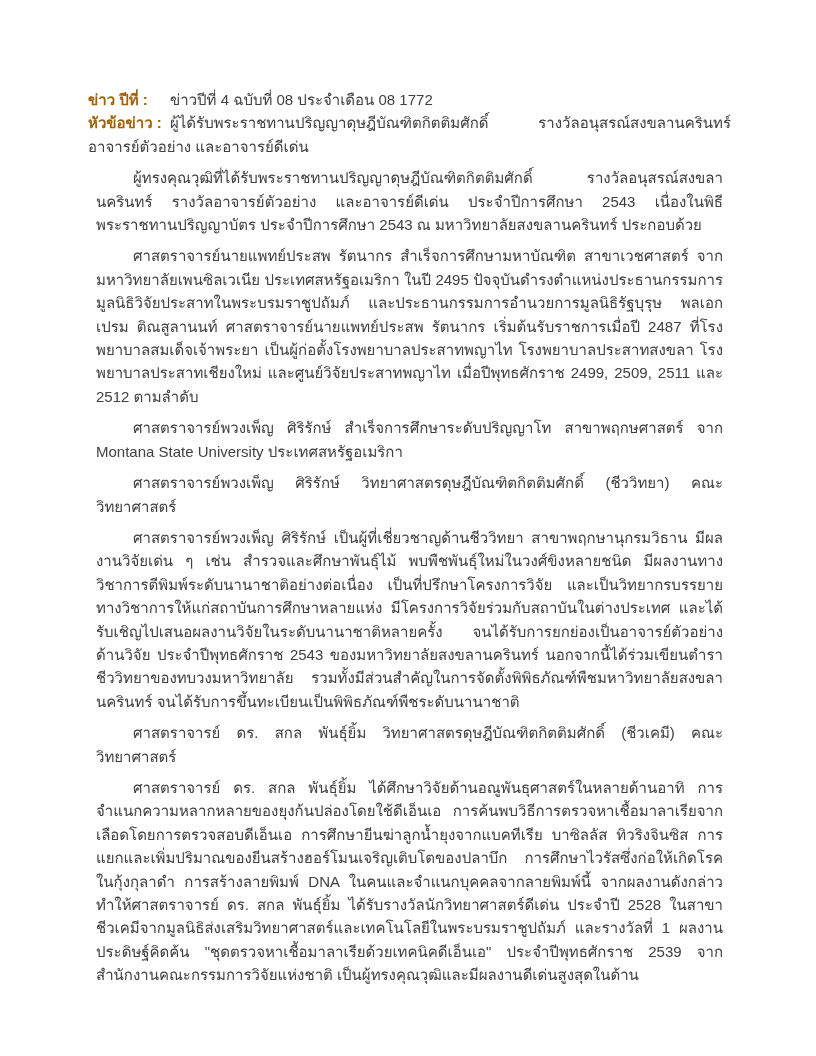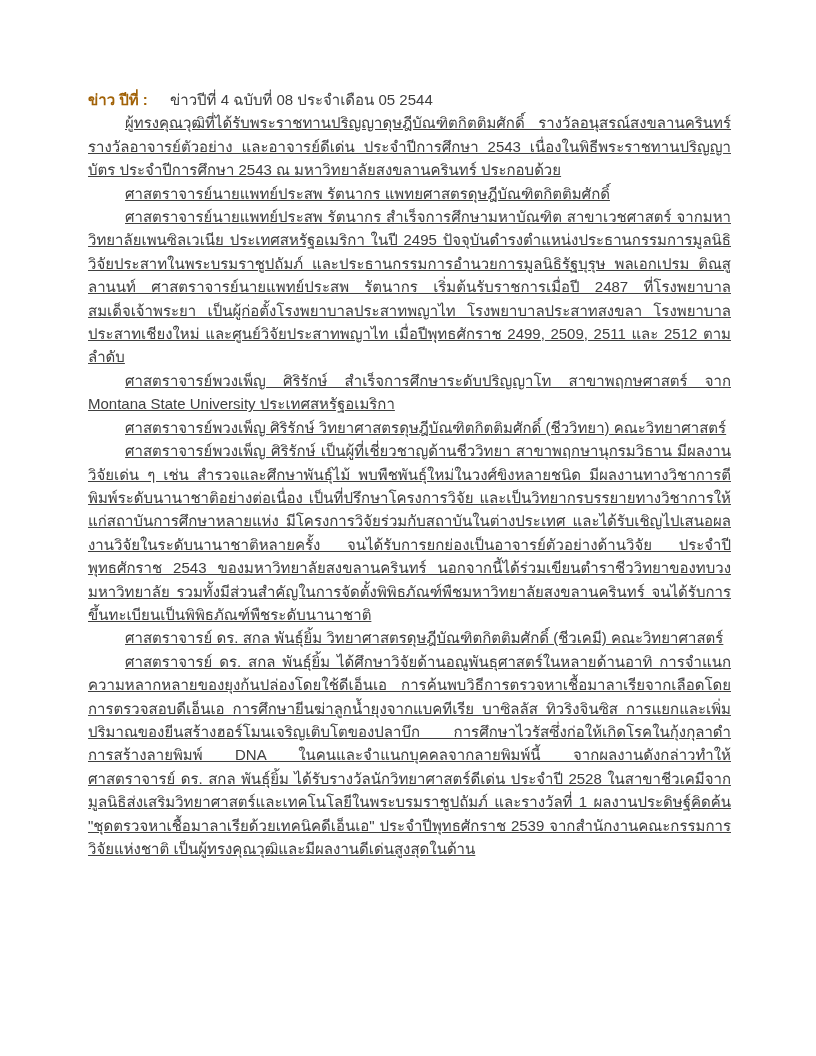--- a/index.html
+++ b/index.html
@@ -31,38 +31,37 @@
     width: 82px;
     font-weight: bold;
     color: #a16207;
     vertical-align: top;
   }
   .details-label {
     font-weight: bold;
     color: #1f1f1f;
   }
   .para {
-    margin: 0;
+    margin: 8px;
     text-align: justify;
     text-indent: 37px;
-    text-decoration: underline;
   }
 </style>
 </head>
 <body>
 
 <div class="page">
   <div class="content">
 
-    <div class="meta-row"><span class="meta-label">ข่าว ปีที่ :</span><span class="meta-value">ข่าวปีที่ 4 ฉบับที่ 08 ประจำเดือน 05 2544</span></div>
+    <div class="meta-row"><span class="meta-label">ข่าว ปีที่ :</span><span class="meta-value">ข่าวปีที่ 4 ฉบับที่ 08 ประจำเดือน 08 1772</span></div>
 
+    <div class="meta-row"><span class="meta-label">หัวข้อข่าว :</span><span class="meta-value">ผู้ได้รับพระราชทานปริญญาดุษฎีบัณฑิตกิตติมศักดิ์ รางวัลอนุสรณ์สงขลานครินทร์ อาจารย์ตัวอย่าง และอาจารย์ดีเด่น</span></div>
 
 
     <p class="para">ผู้ทรงคุณวุฒิที่ได้รับพระราชทานปริญญาดุษฎีบัณฑิตกิตติมศักดิ์ รางวัลอนุสรณ์สงขลานครินทร์ รางวัลอาจารย์ตัวอย่าง และอาจารย์ดีเด่น ประจำปีการศึกษา 2543 เนื่องในพิธีพระราชทานปริญญาบัตร ประจำปีการศึกษา 2543 ณ มหาวิทยาลัยสงขลานครินทร์ ประกอบด้วย</p>
-    <p class="para">ศาสตราจารย์นายแพทย์ประสพ รัตนากร แพทยศาสตรดุษฎีบัณฑิตกิตติมศักดิ์</p>
     <p class="para">ศาสตราจารย์นายแพทย์ประสพ รัตนากร สำเร็จการศึกษามหาบัณฑิต สาขาเวชศาสตร์ จากมหาวิทยาลัยเพนซิลเวเนีย ประเทศสหรัฐอเมริกา ในปี 2495 ปัจจุบันดำรงตำแหน่งประธานกรรมการมูลนิธิวิจัยประสาทในพระบรมราชูปถัมภ์ และประธานกรรมการอำนวยการมูลนิธิรัฐบุรุษ พลเอกเปรม ติณสูลานนท์ ศาสตราจารย์นายแพทย์ประสพ รัตนากร เริ่มต้นรับราชการเมื่อปี 2487 ที่โรงพยาบาลสมเด็จเจ้าพระยา เป็นผู้ก่อตั้งโรงพยาบาลประสาทพญาไท โรงพยาบาลประสาทสงขลา โรงพยาบาลประสาทเชียงใหม่ และศูนย์วิจัยประสาทพญาไท เมื่อปีพุทธศักราช 2499, 2509, 2511 และ 2512 ตามลำดับ</p>
     <p class="para">ศาสตราจารย์พวงเพ็ญ ศิริรักษ์ สำเร็จการศึกษาระดับปริญญาโท สาขาพฤกษศาสตร์ จาก Montana State University ประเทศสหรัฐอเมริกา</p>
     <p class="para">ศาสตราจารย์พวงเพ็ญ ศิริรักษ์ วิทยาศาสตรดุษฎีบัณฑิตกิตติมศักดิ์ (ชีววิทยา) คณะวิทยาศาสตร์</p>
     <p class="para">ศาสตราจารย์พวงเพ็ญ ศิริรักษ์ เป็นผู้ที่เชี่ยวชาญด้านชีววิทยา สาขาพฤกษานุกรมวิธาน มีผลงานวิจัยเด่น ๆ เช่น สำรวจและศึกษาพันธุ์ไม้ พบพืชพันธุ์ใหม่ในวงศ์ขิงหลายชนิด มีผลงานทางวิชาการตีพิมพ์ระดับนานาชาติอย่างต่อเนื่อง เป็นที่ปรึกษาโครงการวิจัย และเป็นวิทยากรบรรยายทางวิชาการให้แก่สถาบันการศึกษาหลายแห่ง มีโครงการวิจัยร่วมกับสถาบันในต่างประเทศ และได้รับเชิญไปเสนอผลงานวิจัยในระดับนานาชาติหลายครั้ง จนได้รับการยกย่องเป็นอาจารย์ตัวอย่างด้านวิจัย ประจำปีพุทธศักราช 2543 ของมหาวิทยาลัยสงขลานครินทร์ นอกจากนี้ได้ร่วมเขียนตำราชีววิทยาของทบวงมหาวิทยาลัย รวมทั้งมีส่วนสำคัญในการจัดตั้งพิพิธภัณฑ์พืชมหาวิทยาลัยสงขลานครินทร์ จนได้รับการขึ้นทะเบียนเป็นพิพิธภัณฑ์พืชระดับนานาชาติ</p>
     <p class="para">ศาสตราจารย์ ดร. สกล พันธุ์ยิ้ม วิทยาศาสตรดุษฎีบัณฑิตกิตติมศักดิ์ (ชีวเคมี) คณะวิทยาศาสตร์</p>
     <p class="para">ศาสตราจารย์ ดร. สกล พันธุ์ยิ้ม ได้ศึกษาวิจัยด้านอณูพันธุศาสตร์ในหลายด้านอาทิ การจำแนกความหลากหลายของยุงก้นปล่องโดยใช้ดีเอ็นเอ การค้นพบวิธีการตรวจหาเชื้อมาลาเรียจากเลือดโดยการตรวจสอบดีเอ็นเอ การศึกษายีนฆ่าลูกน้ำยุงจากแบคทีเรีย บาซิลลัส ทิวริงจินซิส การแยกและเพิ่มปริมาณของยีนสร้างฮอร์โมนเจริญเติบโตของปลาบึก การศึกษาไวรัสซึ่งก่อให้เกิดโรคในกุ้งกุลาดำ การสร้างลายพิมพ์ DNA ในคนและจำแนกบุคคลจากลายพิมพ์นี้ จากผลงานดังกล่าวทำให้ศาสตราจารย์ ดร. สกล พันธุ์ยิ้ม ได้รับรางวัลนักวิทยาศาสตร์ดีเด่น ประจำปี 2528 ในสาขาชีวเคมีจากมูลนิธิส่งเสริมวิทยาศาสตร์และเทคโนโลยีในพระบรมราชูปถัมภ์ และรางวัลที่ 1 ผลงานประดิษฐ์คิดค้น "ชุดตรวจหาเชื้อมาลาเรียด้วยเทคนิคดีเอ็นเอ" ประจำปีพุทธศักราช 2539 จากสำนักงานคณะกรรมการวิจัยแห่งชาติ เป็นผู้ทรงคุณวุฒิและมีผลงานดีเด่นสูงสุดในด้าน</p>
 
   </div>
 </div>
 

